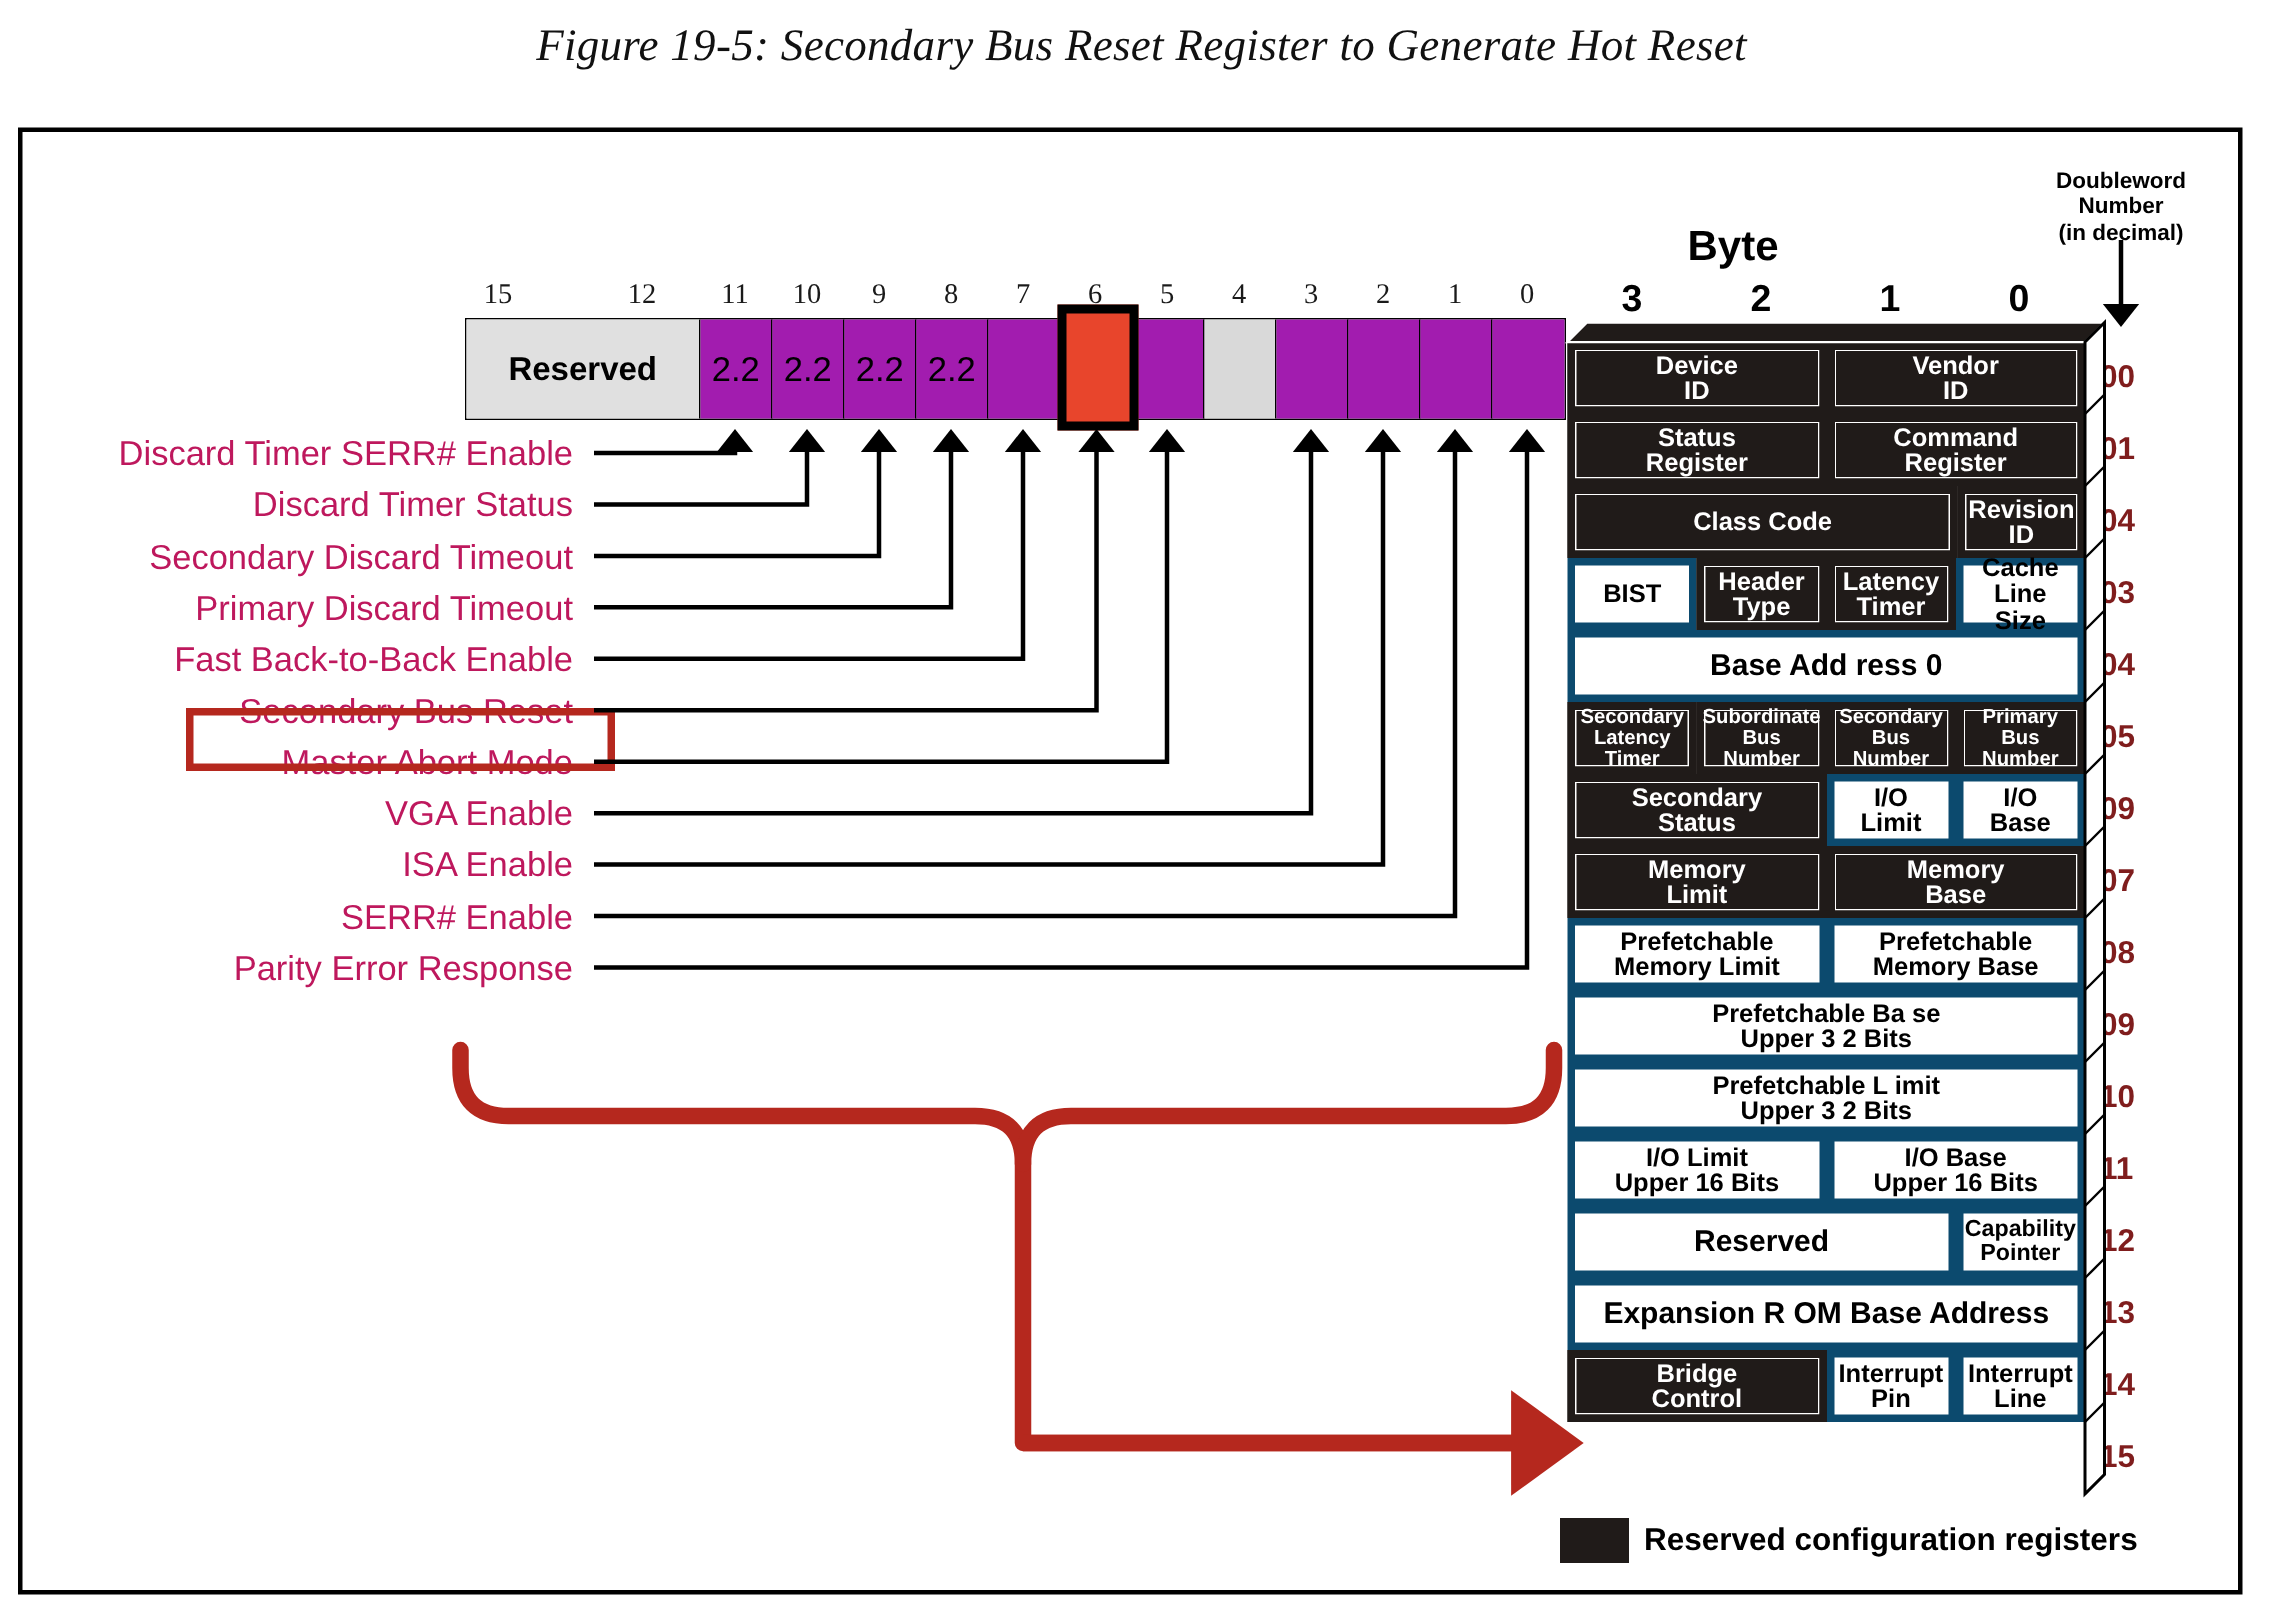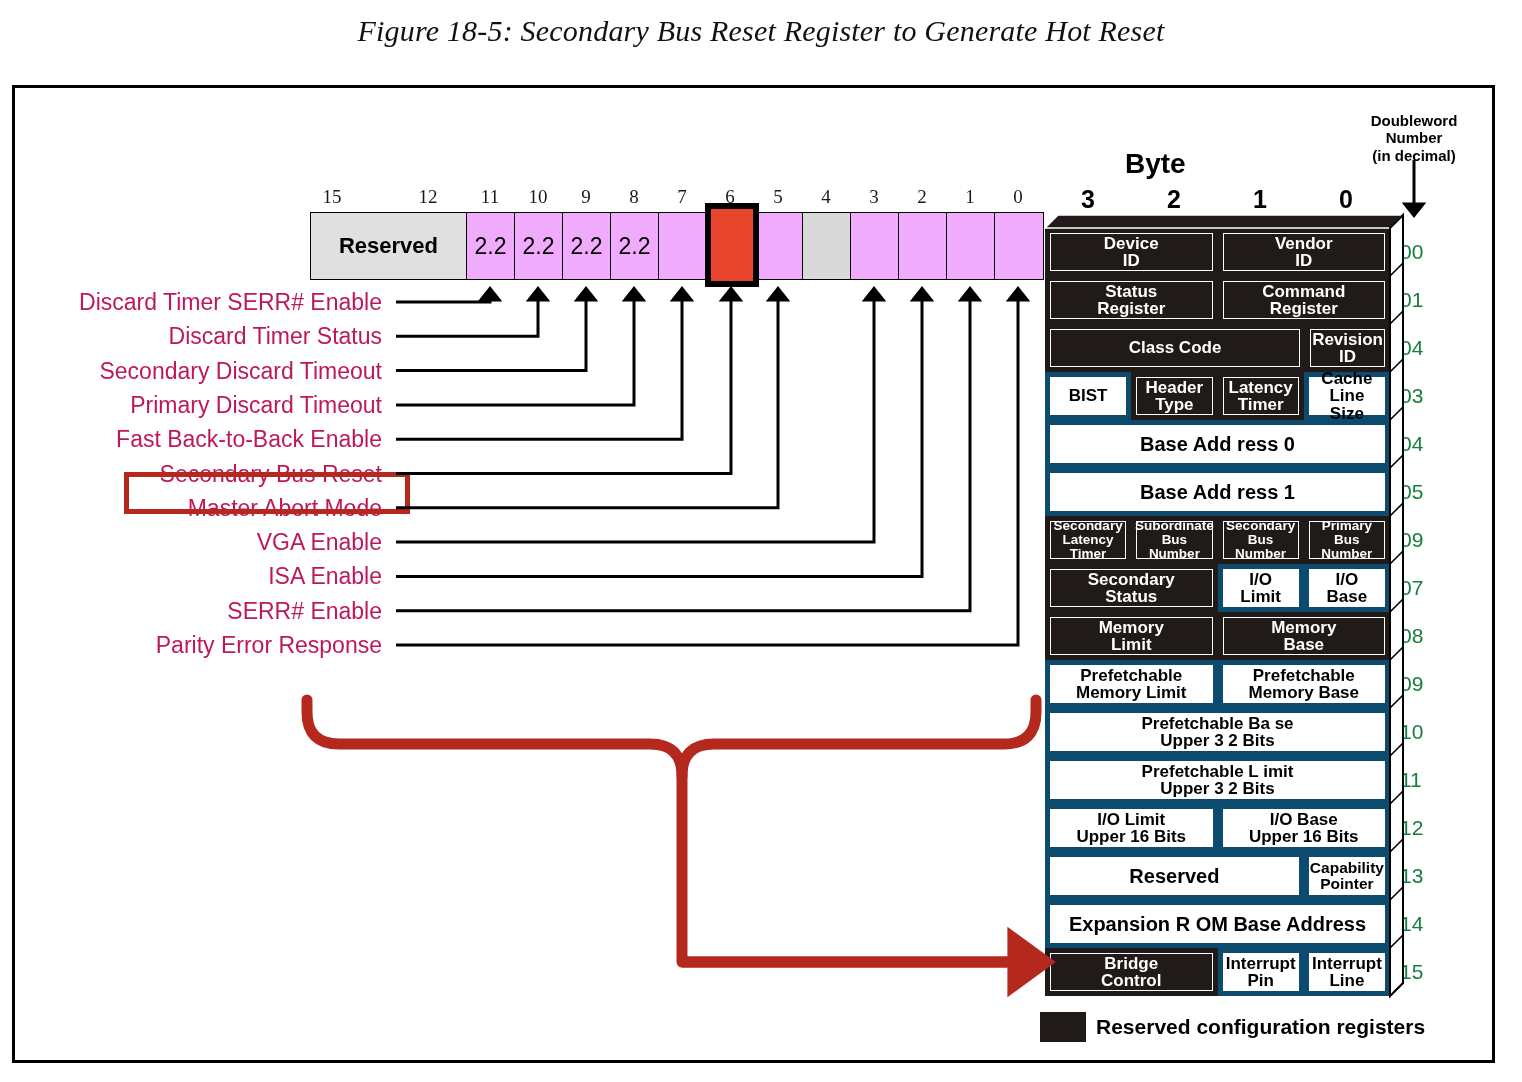--- a/index.html
+++ b/index.html
@@ -13,21 +13,21 @@
 
   
   #frame{position:absolute;left:12px;top:85px;width:1483px;height:978px;
          border:3px solid #000;box-sizing:border-box;}
 
   
   #bitrow{position:absolute;left:310px;top:212px;height:66px;
           display:flex;border:1px solid #000;box-sizing:content-box;}
   .bcell{border-right:1px solid #000;box-sizing:border-box;height:66px;
          display:flex;align-items:center;justify-content:center;
-         font-size:22px;font-weight:bold;color:#000;background:#f0abfc;}
+         font-size:22px;font-weight:bold;color:#000;background:#a21caf;}
   .bcell:last-child{border-right:none;}
   .bcell.reserved{width:156px;background:#e0e0e0;font-size:22px;}
   .bcell.v22{width:48px;font-weight:normal;font-size:23px;}
   .bcell.plain{width:48px;}
   .bcell.gray{width:48px;background:#d9d9d9;}
   .bcell.red{width:48px;background:#e8452c;border:none;}
   
   #bit6box{position:absolute;left:705px;top:203px;width:54px;height:84px;
            border:6px solid #000;box-sizing:border-box;background:#e8452c;}
 
@@ -54,42 +54,42 @@
          font-size:17px;padding:0 2px;}
   .ccell.blk{background:#201b19;color:#fff;border-color:#201b19;
              box-shadow:inset 0 0 0 1px #fff;}
   .ccell.wht{background:#fff;color:#000;}
   .w100{width:345px;} .w50{width:172.5px;} .w25{width:86.25px;}
   .w75{width:306px;}
   .sm{font-size:13.5px;}
   .md{font-size:15.5px;}
   .lg{font-size:20px;font-weight:bold;}
   
-  .dw{position:absolute;left:1400px;width:48px;font-size:21px;font-weight:normal;
-      color:#15803d;text-align:left;}
+  .dw{position:absolute;left:1400px;width:48px;font-size:21px;font-weight:bold;
+      color:#7f1d1d;text-align:left;}
 
   
   #byte-title{position:absolute;left:1125px;top:148px;font-size:28px;
               font-weight:bold;color:#000;}
   .bytenum{position:absolute;top:185px;width:40px;text-align:center;
            font-size:25px;font-weight:bold;color:#000;}
   #dword-title{position:absolute;left:1355px;top:112px;width:118px;
                text-align:center;font-size:15px;font-weight:bold;
                line-height:1.15;color:#000;}
 
   
   #legend{position:absolute;left:1040px;top:1012px;display:flex;
           align-items:center;gap:10px;}
   #legend-swatch{width:46px;height:30px;background:#201b19;}
   #legend-text{font-size:21px;font-weight:bold;color:#000;}
 </style>
 </head>
 <body>
 
-<div id="caption">Figure 18-5: Secondary Bus Reset Register to Generate Hot Reset</div>
+<div id="caption">Figure 19-5: Secondary Bus Reset Register to Generate Hot Reset</div>
 
 <div id="frame"></div>
 
 <div id="byte-title">Byte</div>
 <div id="dword-title">
   <span>Doubleword</span><br>
   <span>Number</span><br>
   <span>(in decimal)</span>
 </div>
 
@@ -163,23 +163,20 @@
       <div class="ccell w25 blk">Revision<br>ID</div>
     </div>
     <div class="crow">
       <div class="ccell w25 wht">BIST</div>
       <div class="ccell w25 blk">Header<br>Type</div>
       <div class="ccell w25 blk">Latency<br>Timer</div>
       <div class="ccell w25 wht">Cache<br>Line<br>Size</div>
     </div>
     <div class="crow">
       <div class="ccell w100 wht lg">Base Add ress  0</div>
-    </div>
-    <div class="crow">
-      <div class="ccell w100 wht lg">Base Add ress  1</div>
     </div>
     <div class="crow">
       <div class="ccell w25 blk sm">Secondary<br>Latency Timer</div>
       <div class="ccell w25 blk sm">Subordinate<br>Bus Number</div>
       <div class="ccell w25 blk sm">Secondary<br>Bus Number</div>
       <div class="ccell w25 blk sm">Primary<br>Bus Number</div>
     </div>
     <div class="crow">
       <div class="ccell w50 blk">Secondary<br>Status</div>
       <div class="ccell w25 wht">I/O<br>Limit</div>

